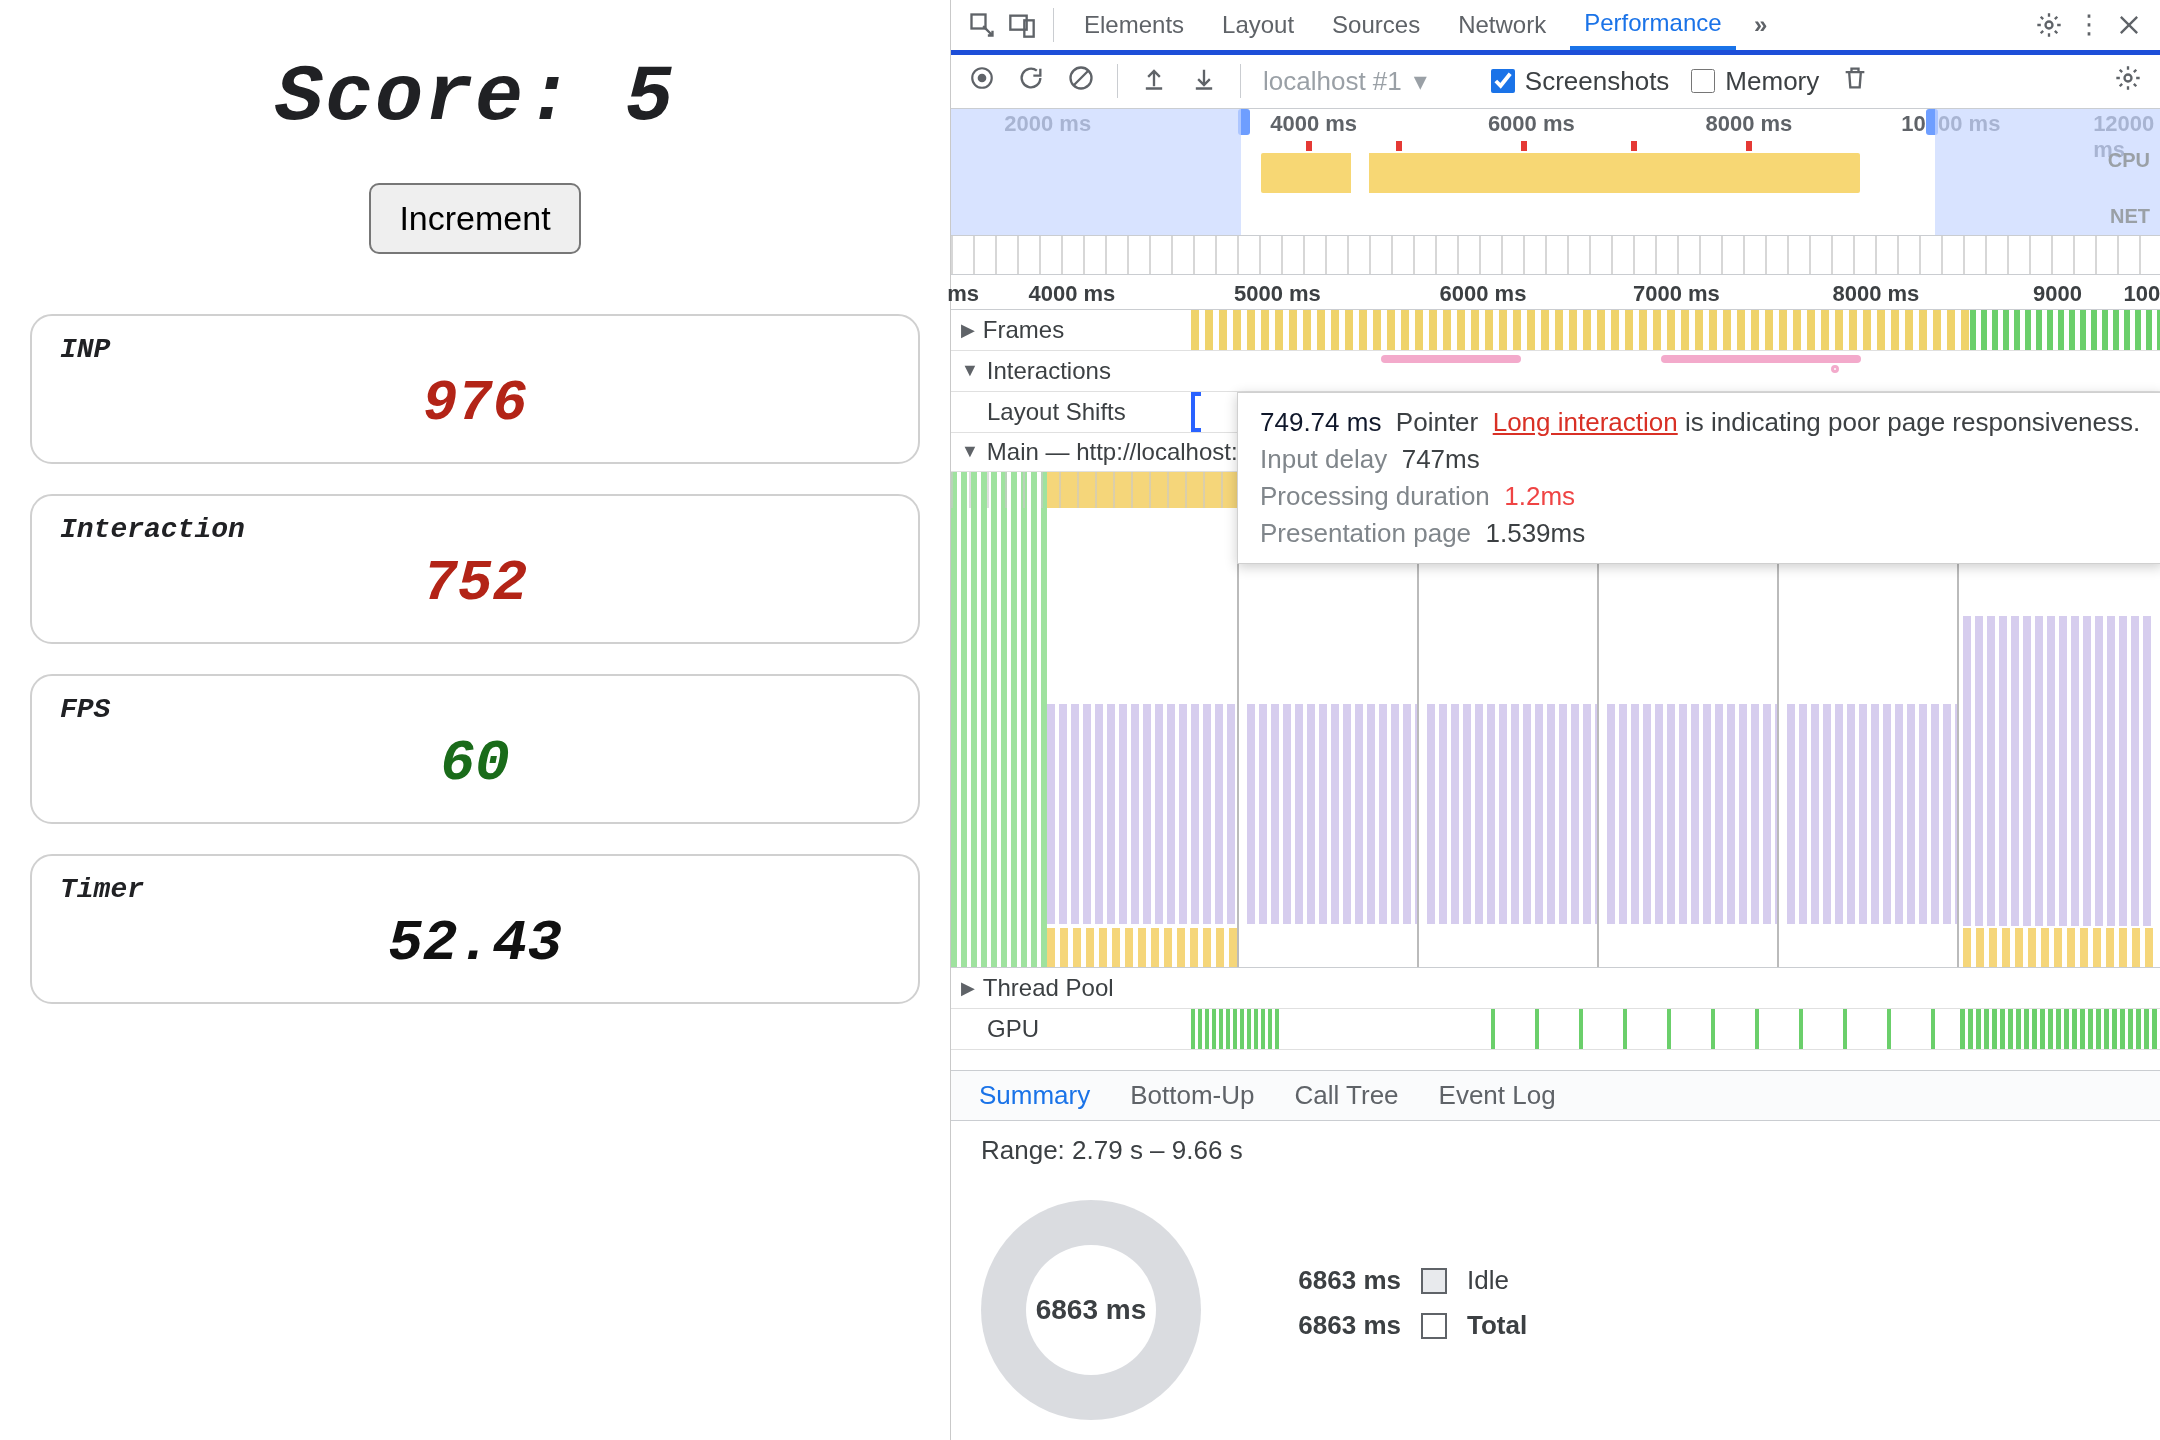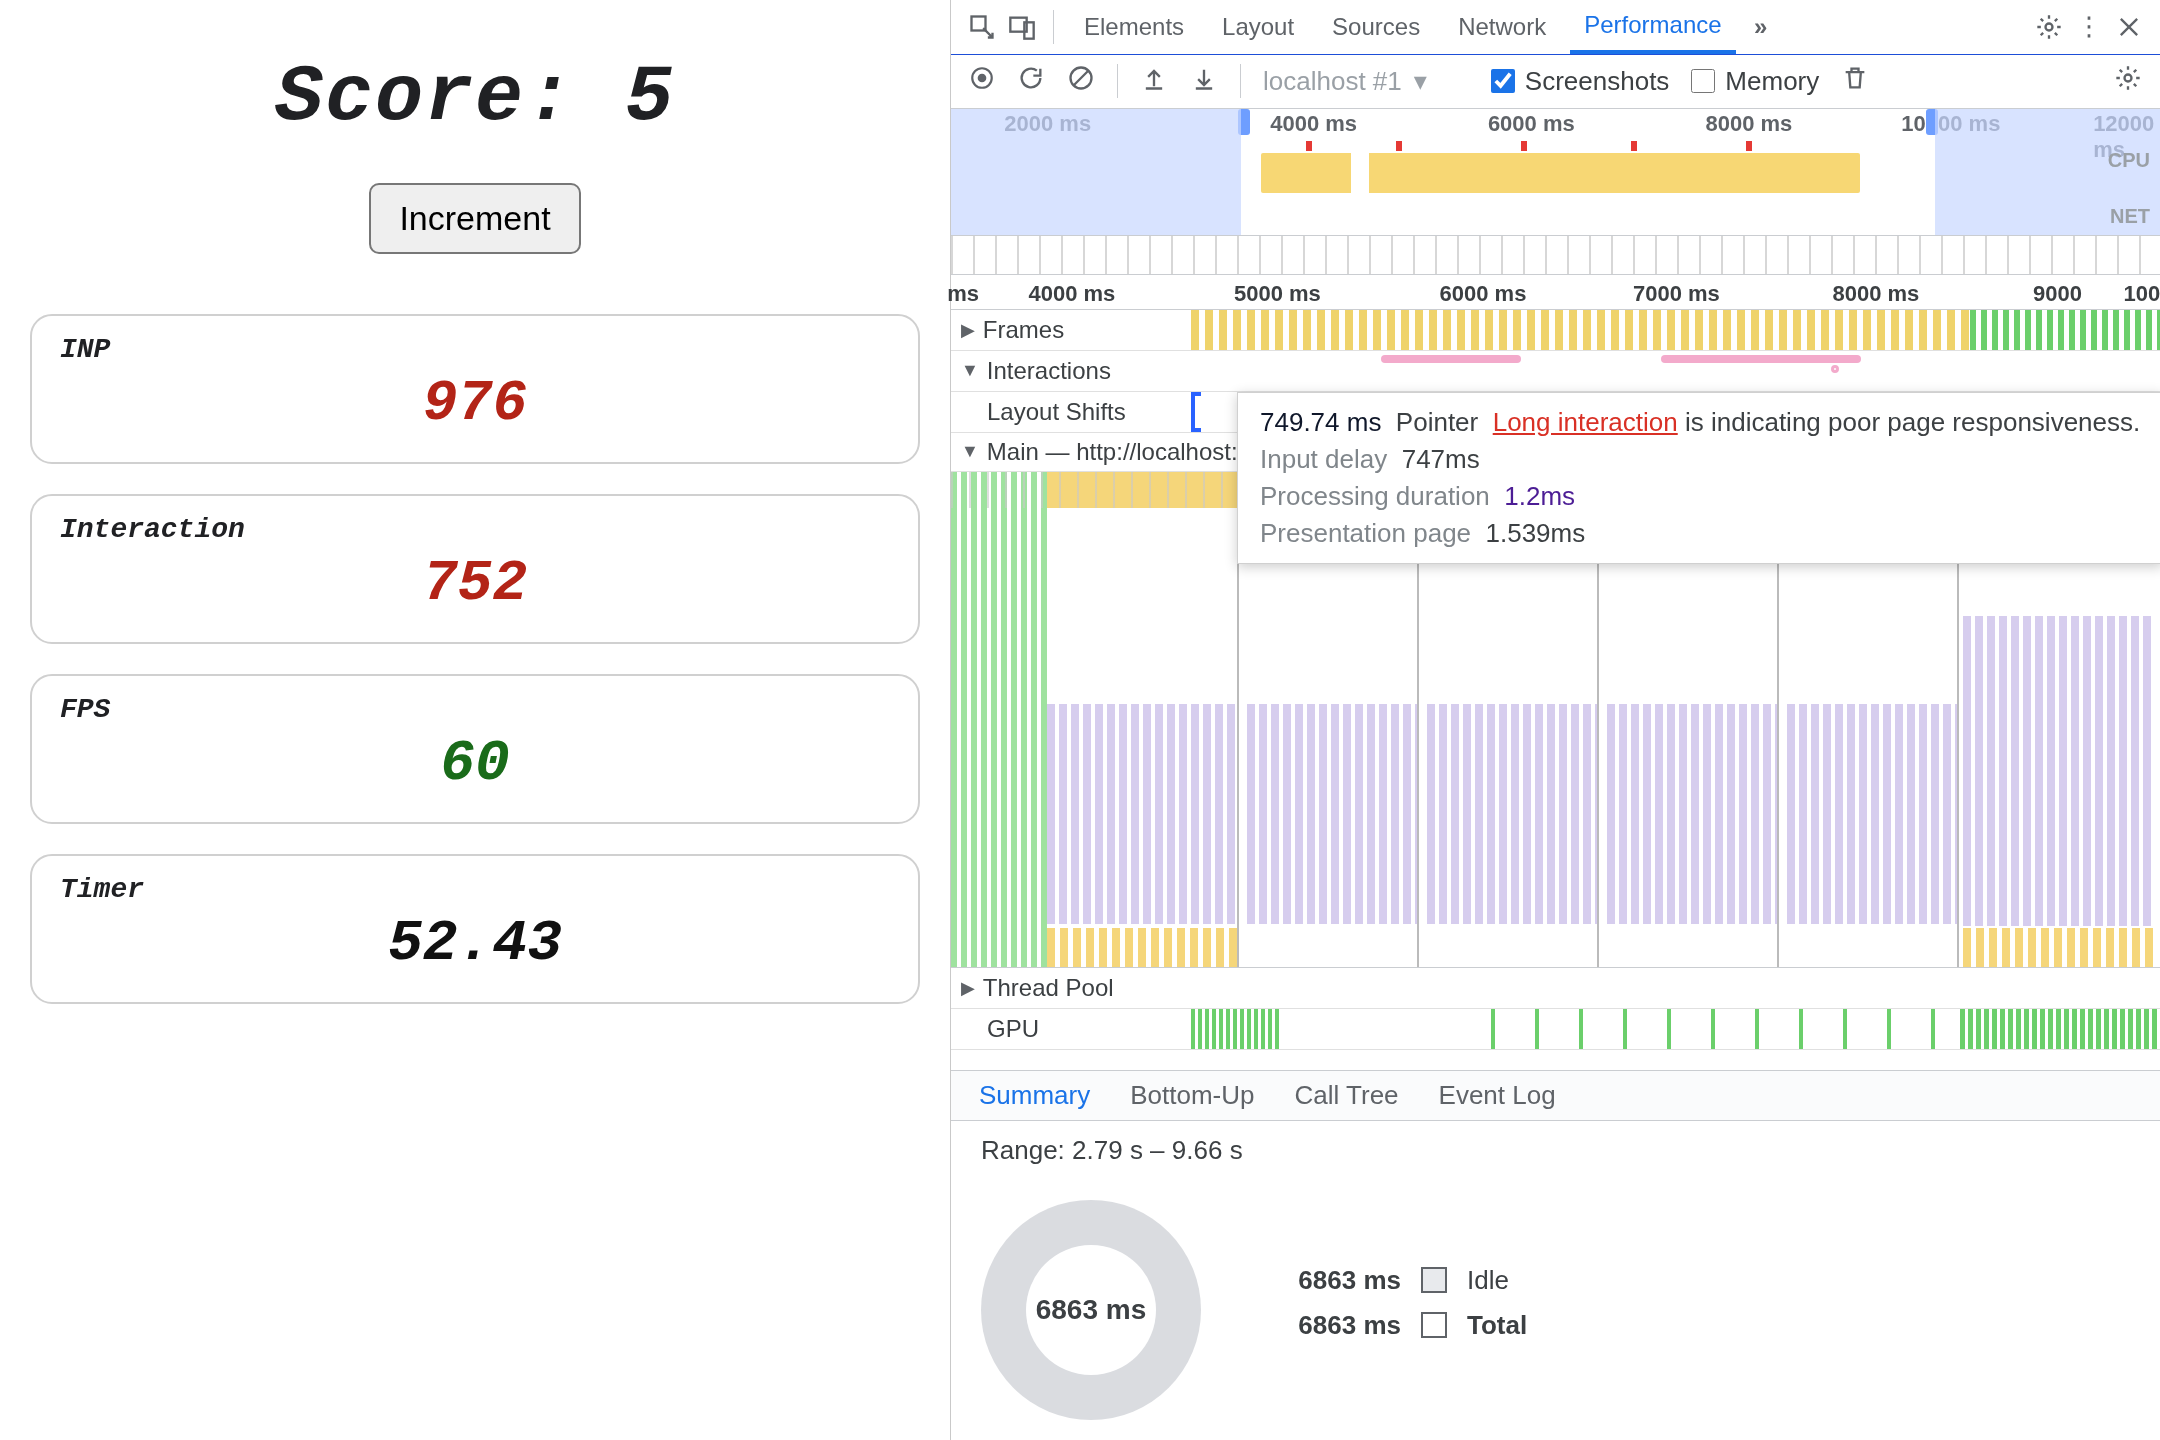--- a/index.html
+++ b/index.html
@@ -16,21 +16,21 @@
   .metric-label { font-size: 28px; font-weight: 900; font-style: italic; }
   .metric-value { font-size: 58px; font-weight: 900; font-style: italic; text-align: center; margin-top: 6px; }
   .val-red { color: #b32417; }
   .val-green { color: #1a6b1a; }
   .val-black { color: #111; }
 
   
   .devtools { flex: 1; display: flex; flex-direction: column; border-left: 1px solid #c9c9c9; font-size: 24px; color: #3c4043; }
 
   
-  .dt-tabs { display: flex; align-items: center; height: 56px; border-bottom: 1px solid #1d4ed8; padding: 0 16px; gap: 10px; }
+  .dt-tabs { display: flex; align-items: center; height: 56px; border-bottom: 5px solid #1d4ed8; padding: 0 16px; gap: 10px; }
   .dt-tabs .tab { padding: 0 14px; height: 100%; display: flex; align-items: center; color: #5f6368; cursor: pointer; }
   .dt-tabs .tab.active { color: #1a73e8; border-bottom: 4px solid #1a73e8; }
   .dt-tabs .ico { width: 30px; height: 30px; display: inline-flex; align-items: center; justify-content: center; color: #5f6368; cursor: pointer; }
   .spacer { flex: 1; }
 
   
   .dt-toolbar { display: flex; align-items: center; height: 56px; border-bottom: 1px solid #cacdd1; padding: 0 18px; gap: 22px; font-size: 26px; color: #5f6368; }
   .dt-toolbar .sep { width: 1px; height: 34px; background: #cacdd1; }
   .dt-toolbar .drop { display: flex; align-items: center; gap: 12px; color: #9aa0a6; }
   .dt-toolbar .chk { display: flex; align-items: center; gap: 10px; color: #3c4043; }
@@ -281,21 +281,21 @@
     <div class="track-body">
       <div class="layout-blob"></div>
     </div>
     <div class="tooltip">
       <div>
         <span class="hl-green">749.74 ms</span>
         &nbsp;<span>Pointer</span>
         &nbsp;<span class="hl-red">Long interaction</span><span> is indicating poor page responsiveness.</span>
       </div>
       <div class="sub"><span>Input delay</span>&nbsp;&nbsp;<span style="color:#3c4043">747ms</span></div>
-      <div class="sub"><span>Processing duration</span>&nbsp;&nbsp;<span style="color:#4c1d95">1.2ms</span></div>
+      <div class="sub"><span>Processing duration</span>&nbsp;&nbsp;<span style="color:#ef4444">1.2ms</span></div>
       <div class="sub"><span>Presentation page</span>&nbsp;&nbsp;<span style="color:#3c4043">1.539ms</span></div>
     </div>
   </div>
 
   <div class="track" style="height:40px">
     <div class="track-head" style="width:100%">
         <span class="tri">▼</span>
         <span>Main — http://localhost:5</span>
       </div>
   </div>

